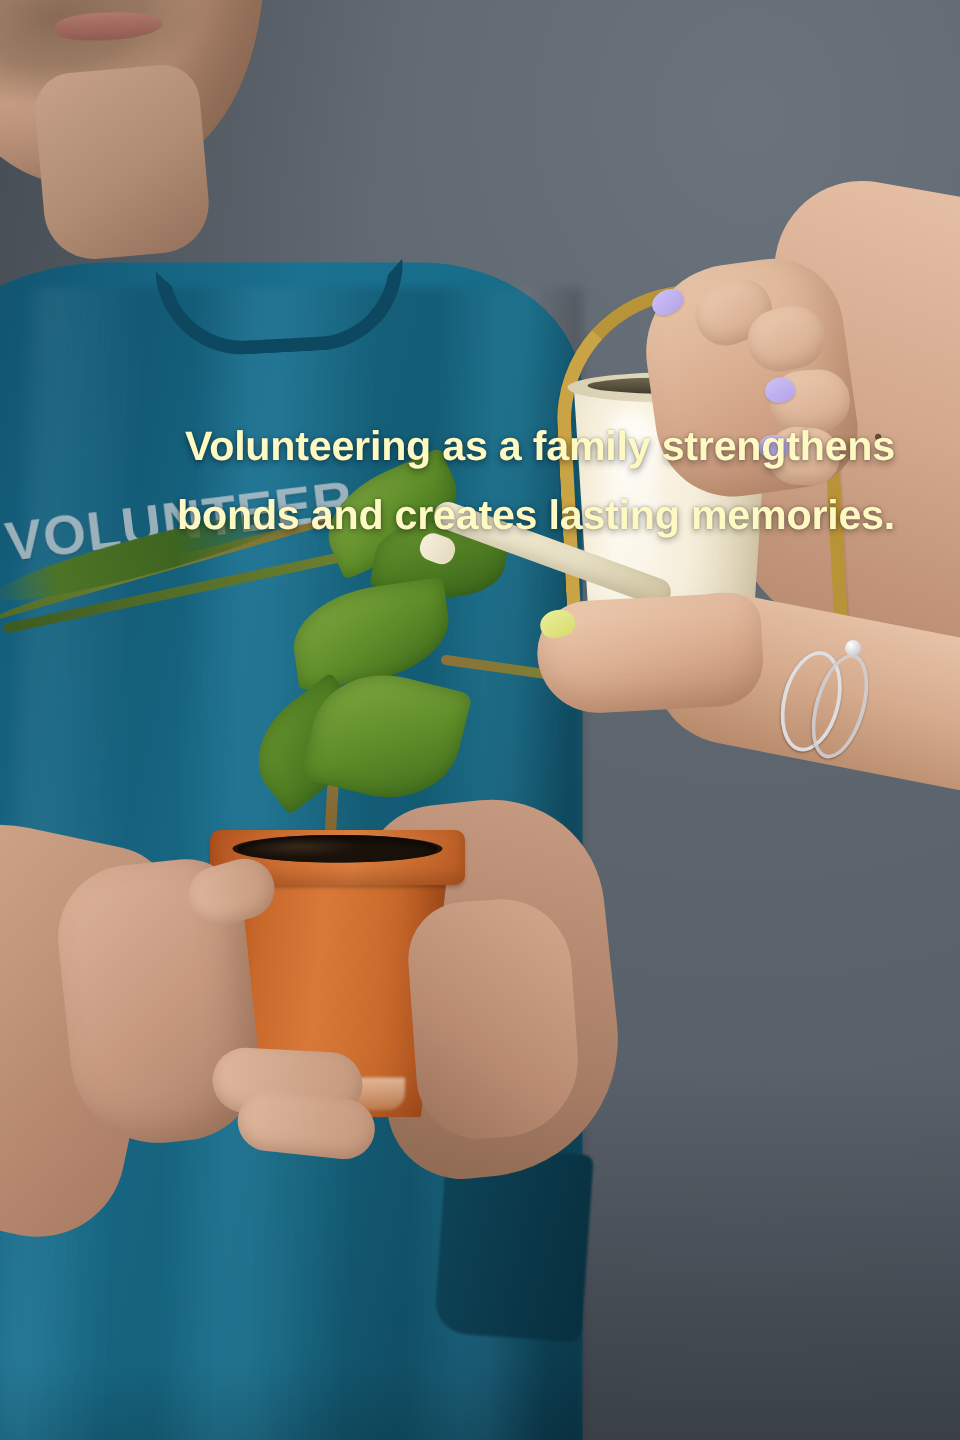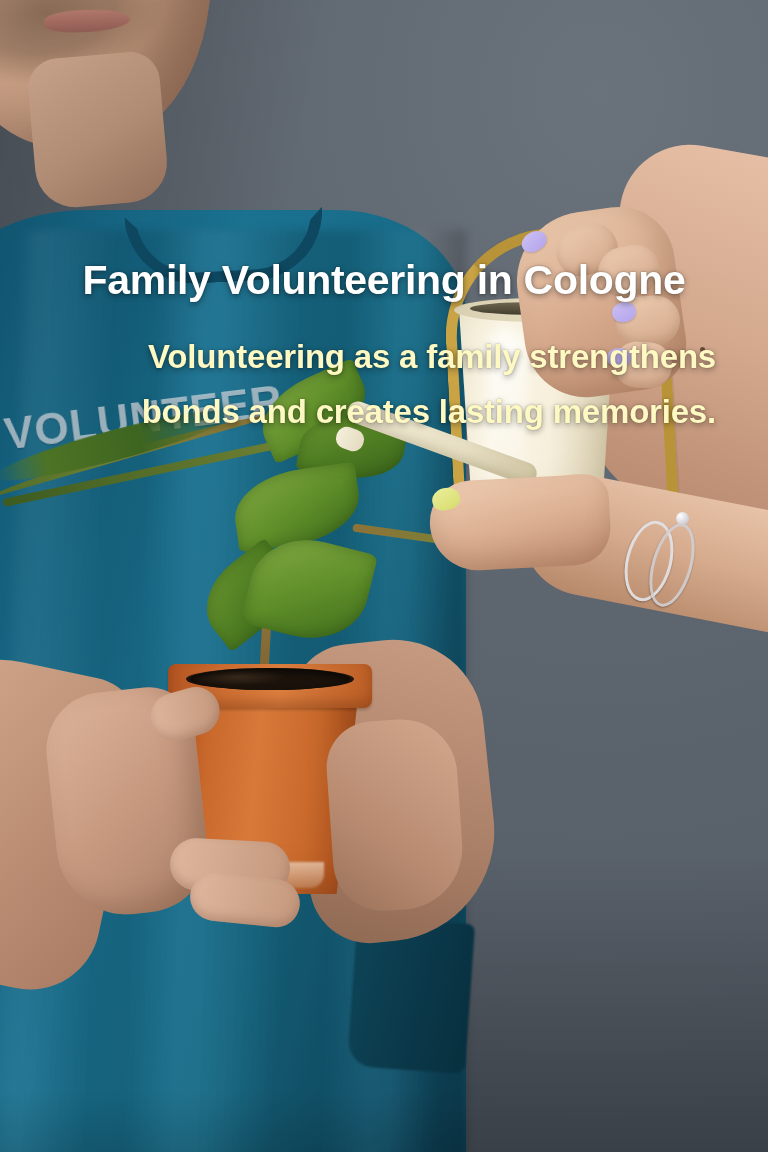--- a/index.html
+++ b/index.html
@@ -495,18 +495,17 @@
     <div class="mole"></div>
 
     <div class="arm-lower-w"></div>
     <div class="hand-w-bottom"></div>
     <div class="nail-y"></div>
     <div class="bracelet br1"></div>
     <div class="bracelet br2"></div>
     <div class="br-bead"></div>
   </div>
 
-  <div class="title">Family Volunteering in Cologne</div>
 
   <div class="subtitle">Volunteering as a family strengthens bonds and creates lasting memories.</div>
 
 
 </div>
 
 </body></html>

